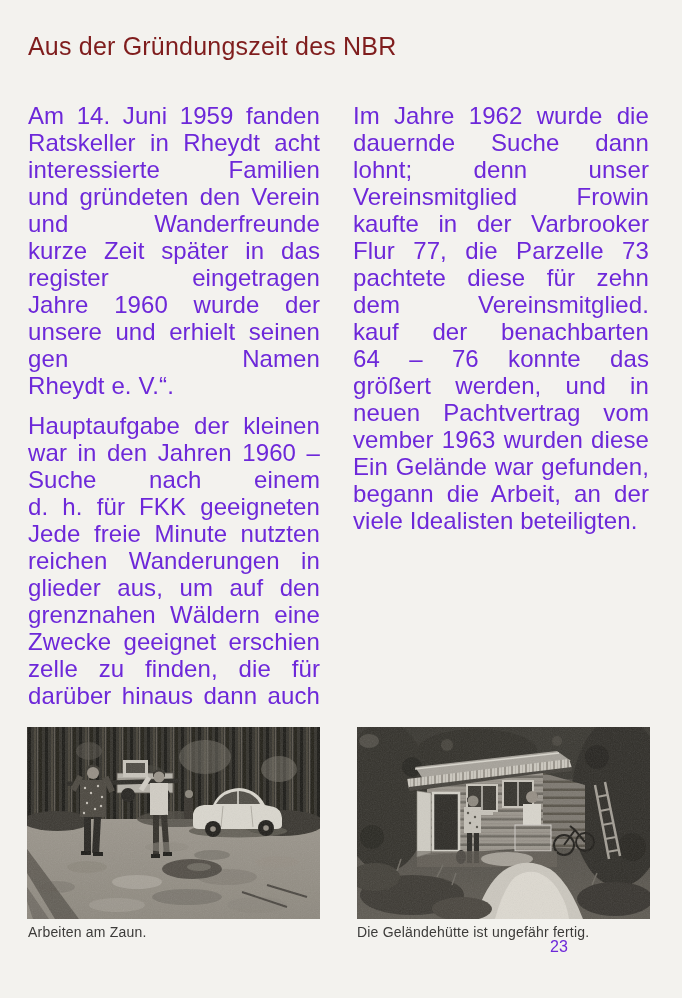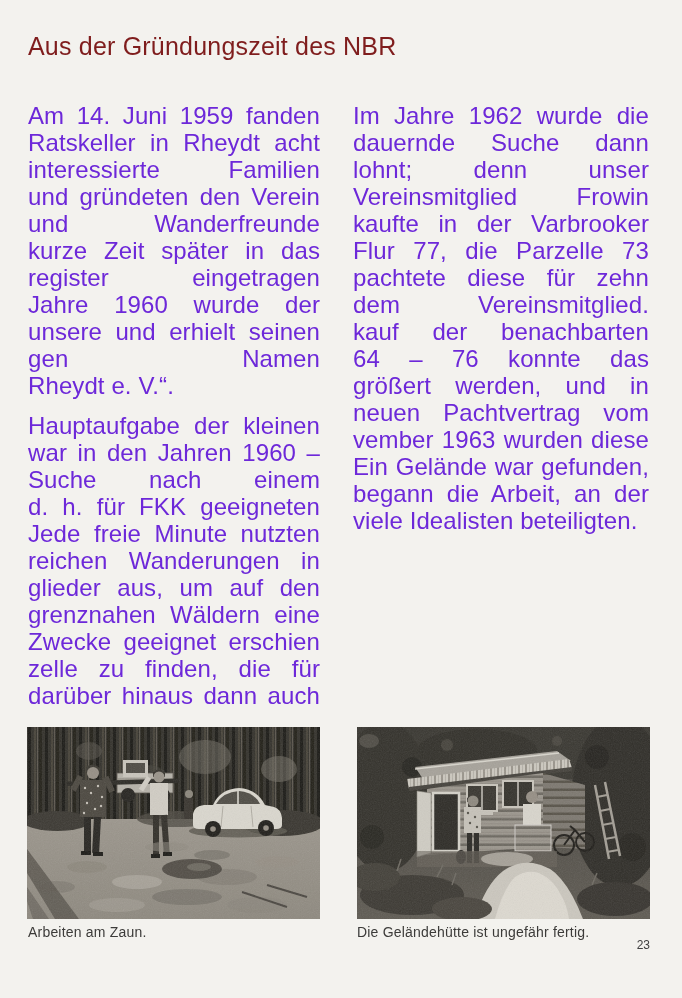--- a/index.html
+++ b/index.html
@@ -37,21 +37,21 @@
   .photo-right{left:357px;}
   .photo-svg{display:block;width:293px;height:192px;}
   .caption{
     position:absolute;top:924px;
     font-size:14px;color:#3c3b39;letter-spacing:0.2px;
   }
   .caption-left{left:28px;}
   .caption-right{left:357px;}
   .pagenum{
     position:absolute;top:938px;left:550px;width:100px;
-    text-align:right;font-size:12px;color:#404040;
+    text-align:left;font-size:16px;color:#6d28d9;
   }
 </style>
 </head>
 <body>
 
 <div class="page">
 
   <h1 class="title">Aus der Gründungszeit des NBR</h1>
 
   <div class="col col-left">

